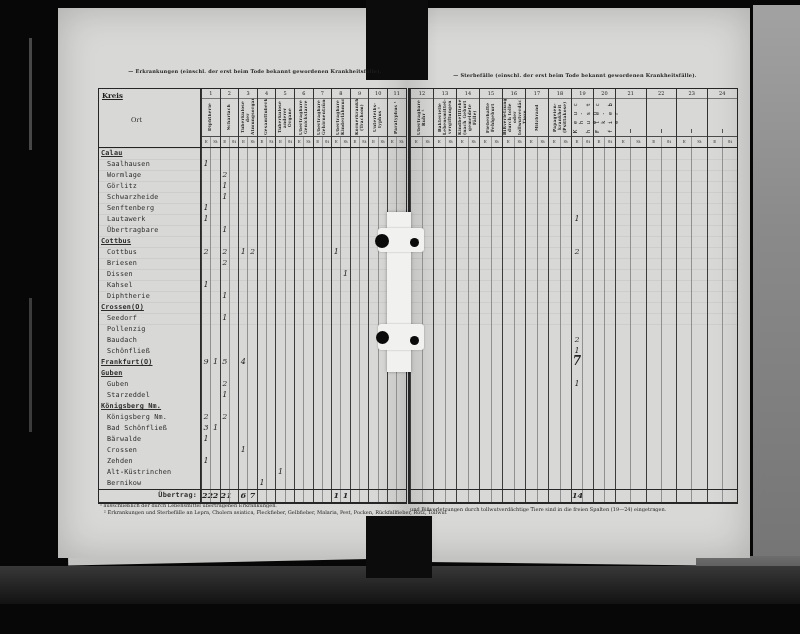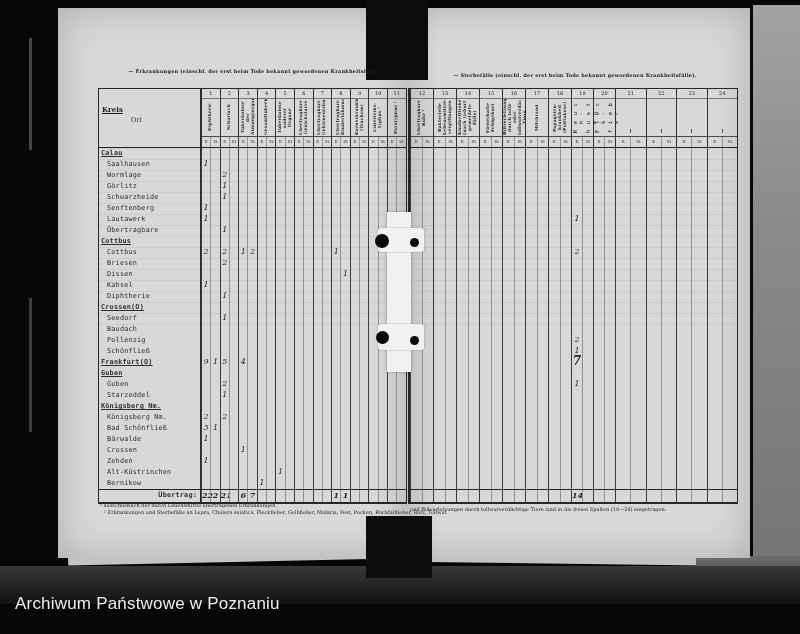--- a/index.html
+++ b/index.html
@@ -49,21 +49,21 @@
   #fn1{left:100px;top:502px;}
   #fn2{left:104px;top:509px;}
   #rfn{left:410px;top:506px;}
   
   .tbl{position:absolute;border:1.5px solid #262626;border-bottom-width:2px;box-sizing:content-box;
     filter:blur(.2px);}
   #ltable{left:98px;top:88px;width:307px;}
   #rtable{left:408px;top:88px;width:327px;border-left-width:2px;}
   .thead{display:flex;height:58px;border-bottom:1.8px solid #222;}
   .corner{width:102px;position:relative;box-sizing:border-box;border-right:1.2px solid #2a2a2a;}
-  .kreis{position:absolute;left:3px;top:16px;font-size:7px;font-weight:bold;text-decoration:underline;color:#1d1d1d;}
+  .kreis{position:absolute;left:3px;top:2px;font-size:7px;font-weight:bold;text-decoration:underline;color:#1d1d1d;}
   .ort{position:absolute;left:32px;top:27px;font-size:6.5px;color:#2a2a2a;}
   .hcol{display:flex;flex-direction:column;box-sizing:border-box;border-left:1px solid #333;}
   .hnum{height:9px;font-size:5px;line-height:9px;text-align:center;color:#222;border-bottom:1px solid #777;}
   .vlab{flex:1;writing-mode:vertical-rl;transform:rotate(180deg);margin:0 auto;
     font-size:4.3px;font-weight:bold;line-height:1.15;text-align:center;color:#1f1f1f;
     letter-spacing:.2px;padding:1px 0;overflow:hidden;}
   .vlab.typed{font-family:"DejaVu Sans Mono",monospace;font-weight:normal;font-size:5.5px;
     letter-spacing:1.1px;white-space:pre-line;color:#161616;}
   .vlab.empty:after{content:"";display:block;width:1px;height:4px;background:#555;margin:2px auto;}
   .hsub{height:10px;display:flex;border-top:1px solid #4a4a4a;}
@@ -593,46 +593,46 @@
           <div class="tcell s0" style="width: 9.3px;"></div>
           <div class="tcell s1" style="width: 9.3px;"></div>
           <div class="tcell s0" style="width: 9.3px;"></div>
           <div class="tcell s1" style="width: 9.3px;"></div>
           <div class="tcell s0" style="width: 9.3px;"></div>
           <div class="tcell s1" style="width: 9.3px;"></div>
           <div class="tcell s0" style="width: 9.3px;"></div>
           <div class="tcell s1" style="width: 9.3px;"></div>
         </div>
         <div class="trow">
+          <div class="rlabel">Pollenzig</div>
+          <div class="tcell s0" style="width: 9.3px;"></div>
+          <div class="tcell s1" style="width: 9.3px;"></div>
+          <div class="tcell s0" style="width: 9.3px;"></div>
+          <div class="tcell s1" style="width: 9.3px;"></div>
+          <div class="tcell s0" style="width: 9.3px;"></div>
+          <div class="tcell s1" style="width: 9.3px;"></div>
+          <div class="tcell s0" style="width: 9.3px;"></div>
+          <div class="tcell s1" style="width: 9.3px;"></div>
+          <div class="tcell s0" style="width: 9.3px;"></div>
+          <div class="tcell s1" style="width: 9.3px;"></div>
+          <div class="tcell s0" style="width: 9.3px;"></div>
+          <div class="tcell s1" style="width: 9.3px;"></div>
+          <div class="tcell s0" style="width: 9.3px;"></div>
+          <div class="tcell s1" style="width: 9.3px;"></div>
+          <div class="tcell s0" style="width: 9.3px;"></div>
+          <div class="tcell s1" style="width: 9.3px;"></div>
+          <div class="tcell s0" style="width: 9.3px;"></div>
+          <div class="tcell s1" style="width: 9.3px;"></div>
+          <div class="tcell s0" style="width: 9.3px;"></div>
+          <div class="tcell s1" style="width: 9.3px;"></div>
+          <div class="tcell s0" style="width: 9.3px;"></div>
+          <div class="tcell s1" style="width: 9.3px;"></div>
+        </div>
+        <div class="trow">
           <div class="rlabel">Baudach</div>
-          <div class="tcell s0" style="width: 9.3px;"></div>
-          <div class="tcell s1" style="width: 9.3px;"></div>
-          <div class="tcell s0" style="width: 9.3px;"></div>
-          <div class="tcell s1" style="width: 9.3px;"></div>
-          <div class="tcell s0" style="width: 9.3px;"></div>
-          <div class="tcell s1" style="width: 9.3px;"></div>
-          <div class="tcell s0" style="width: 9.3px;"></div>
-          <div class="tcell s1" style="width: 9.3px;"></div>
-          <div class="tcell s0" style="width: 9.3px;"></div>
-          <div class="tcell s1" style="width: 9.3px;"></div>
-          <div class="tcell s0" style="width: 9.3px;"></div>
-          <div class="tcell s1" style="width: 9.3px;"></div>
-          <div class="tcell s0" style="width: 9.3px;"></div>
-          <div class="tcell s1" style="width: 9.3px;"></div>
-          <div class="tcell s0" style="width: 9.3px;"></div>
-          <div class="tcell s1" style="width: 9.3px;"></div>
-          <div class="tcell s0" style="width: 9.3px;"></div>
-          <div class="tcell s1" style="width: 9.3px;"></div>
-          <div class="tcell s0" style="width: 9.3px;"></div>
-          <div class="tcell s1" style="width: 9.3px;"></div>
-          <div class="tcell s0" style="width: 9.3px;"></div>
-          <div class="tcell s1" style="width: 9.3px;"></div>
-        </div>
-        <div class="trow">
-          <div class="rlabel">Pollenzig</div>
           <div class="tcell s0" style="width: 9.3px;"></div>
           <div class="tcell s1" style="width: 9.3px;"></div>
           <div class="tcell s0" style="width: 9.3px;"></div>
           <div class="tcell s1" style="width: 9.3px;"></div>
           <div class="tcell s0" style="width: 9.3px;"></div>
           <div class="tcell s1" style="width: 9.3px;"></div>
           <div class="tcell s0" style="width: 9.3px;"></div>
           <div class="tcell s1" style="width: 9.3px;"></div>
           <div class="tcell s0" style="width: 9.3px;"></div>
           <div class="tcell s1" style="width: 9.3px;"></div>
@@ -2015,14 +2015,13 @@
   <div class="fnote" id="rfn">und Bißverletzungen durch tollwutverdächtige Tiere sind in die freien Spalten (19—24) eingetragen.</div>
 
   <div class="tape"></div>
   <div class="tab t1"></div>
   <div class="tab t2"></div>
   <div class="hole h1"></div>
   <div class="hole h2"></div>
   <div class="hole h3"></div>
   <div class="hole h4"></div>
 
-  <div class="caption">Archiwum Państwowe w Poznaniu</div>
 </div>
 
 </body></html>

